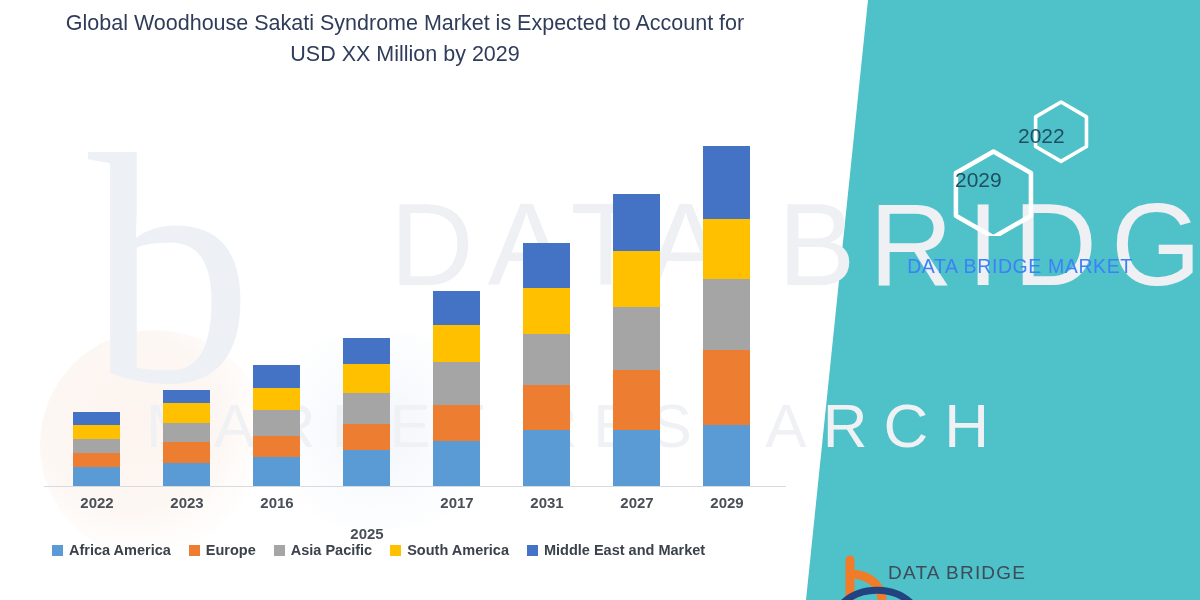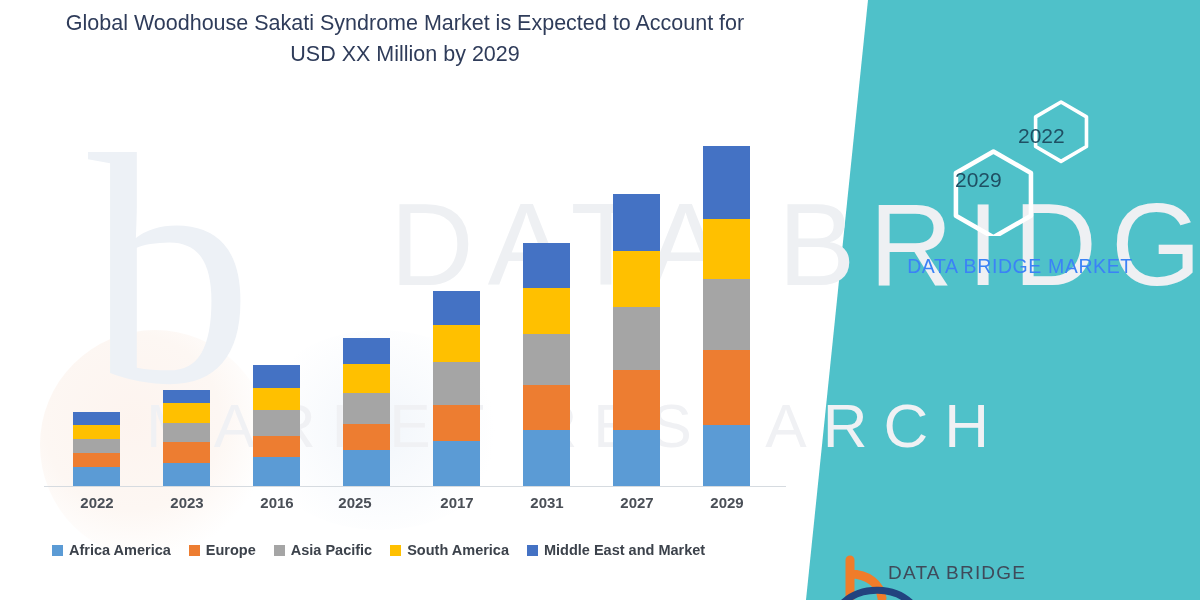--- a/index.html
+++ b/index.html
@@ -134,21 +134,21 @@
           <div class="seg" style="height: 71.41px; background: rgb(165, 165, 165);"></div>
           <div class="seg" style="height: 75.27px; background: rgb(237, 125, 49);"></div>
           <div class="seg" style="height: 60.795px; background: rgb(91, 155, 213);"></div>
         </div>
       </div>
     <div id="axisLine"></div>
     <div class="xlabels" id="xlabels">
         <div class="xlab" style="left: 0px;">2022</div>
         <div class="xlab" style="left: 90px;">2023</div>
         <div class="xlab" style="left: 180px;">2016</div>
-        <div class="xlab" style="left: 258px;">2025</div>
+        <div class="xlab" style="left: 270px; margin-top: 31px;">2025</div>
         <div class="xlab" style="left: 360px;">2017</div>
         <div class="xlab" style="left: 450px;">2031</div>
         <div class="xlab" style="left: 540px;">2027</div>
         <div class="xlab" style="left: 630px;">2029</div>
       </div>
   </div>
 
   <div id="legend">
       <div class="lg">
         <span class="lgsw" style="background: rgb(91, 155, 213);"></span>

